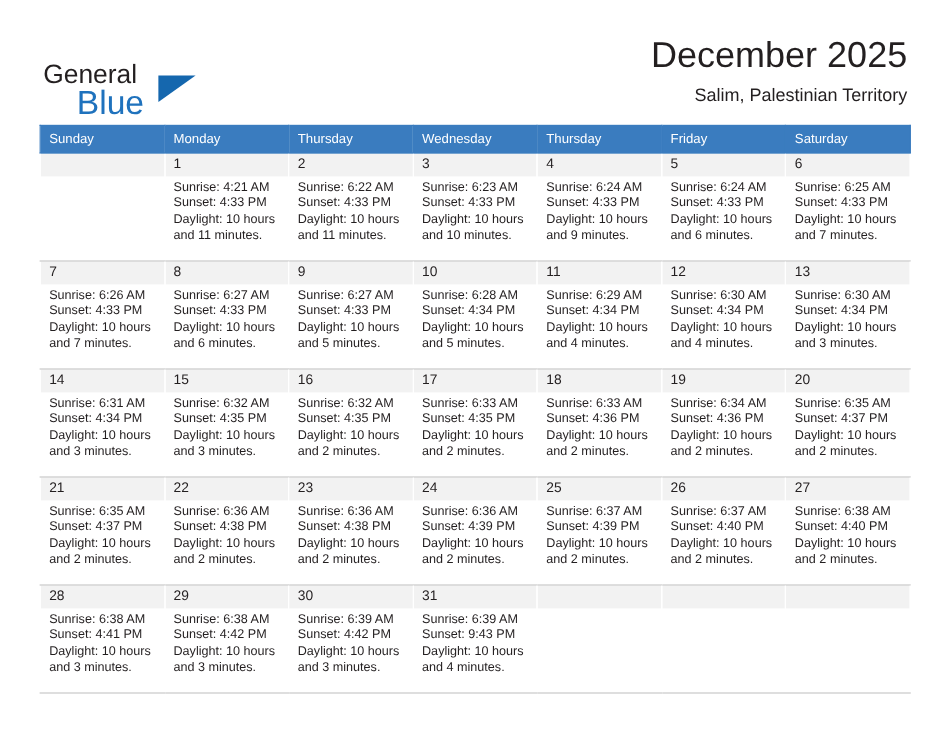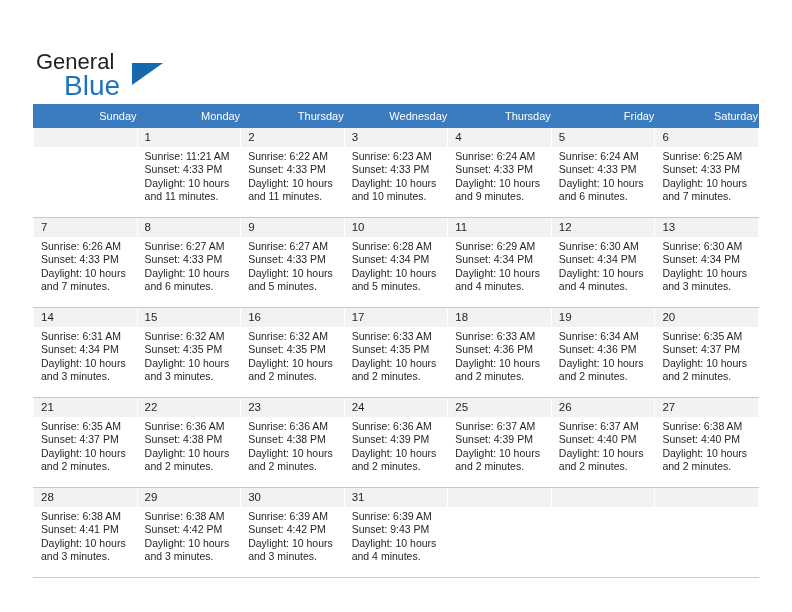--- a/index.html
+++ b/index.html
@@ -93,21 +93,21 @@
     top: 104px;
     width: 726px;
     border-collapse: collapse;
     table-layout: fixed;
   }
   .calendar th {
     background: #3a7cbf;
     color: #ffffff;
     font-size: 11px;
     font-weight: normal;
-    text-align: right;
+    text-align: left;
     padding: 5px 0 5px 7px;
     height: 21px;
     box-sizing: border-box;
     border: 1px solid #3a7cbf;
   }
   .calendar td {
     vertical-align: top;
     height: 90px;
     padding: 0;
     border-left: 1px solid #ffffff;
@@ -157,20 +157,24 @@
 <div class="page">
 
   <div class="header">
 
     <div class="logo">
       <span class="logo-general">General</span>
       <span class="logo-triangle"></span>
       <span class="logo-blue">Blue</span>
     </div>
 
+    <div class="title-block">
+      <div class="month-title">December 2025</div>
+      <div class="location-title">Salim, Palestinian Territory</div>
+    </div>
 
   </div>
 
   <table class="calendar">
     <thead>
       <tr>
         <th>Sunday</th>
         <th>Monday</th>
         <th>Thursday</th>
         <th>Wednesday</th>
@@ -183,21 +187,21 @@
         <tr>
           <td>
             <div class="cell cell-empty">
               <span class="daynum-blank">&nbsp;</span>
             </div>
           </td>
           <td>
             <div class="cell cell-filled">
               <span class="daynum">1</span>
               <div class="info">
-                <div>Sunrise: 11:21 AM</div>
+                <div>Sunrise: 4:21 AM</div>
                 <div>Sunset: 4:33 PM</div>
                 <div>Daylight: 10 hours</div>
                 <div>and 11 minutes.</div>
               </div>
             </div>
           </td>
           <td>
             <div class="cell cell-filled">
               <span class="daynum">2</span>
               <div class="info">

